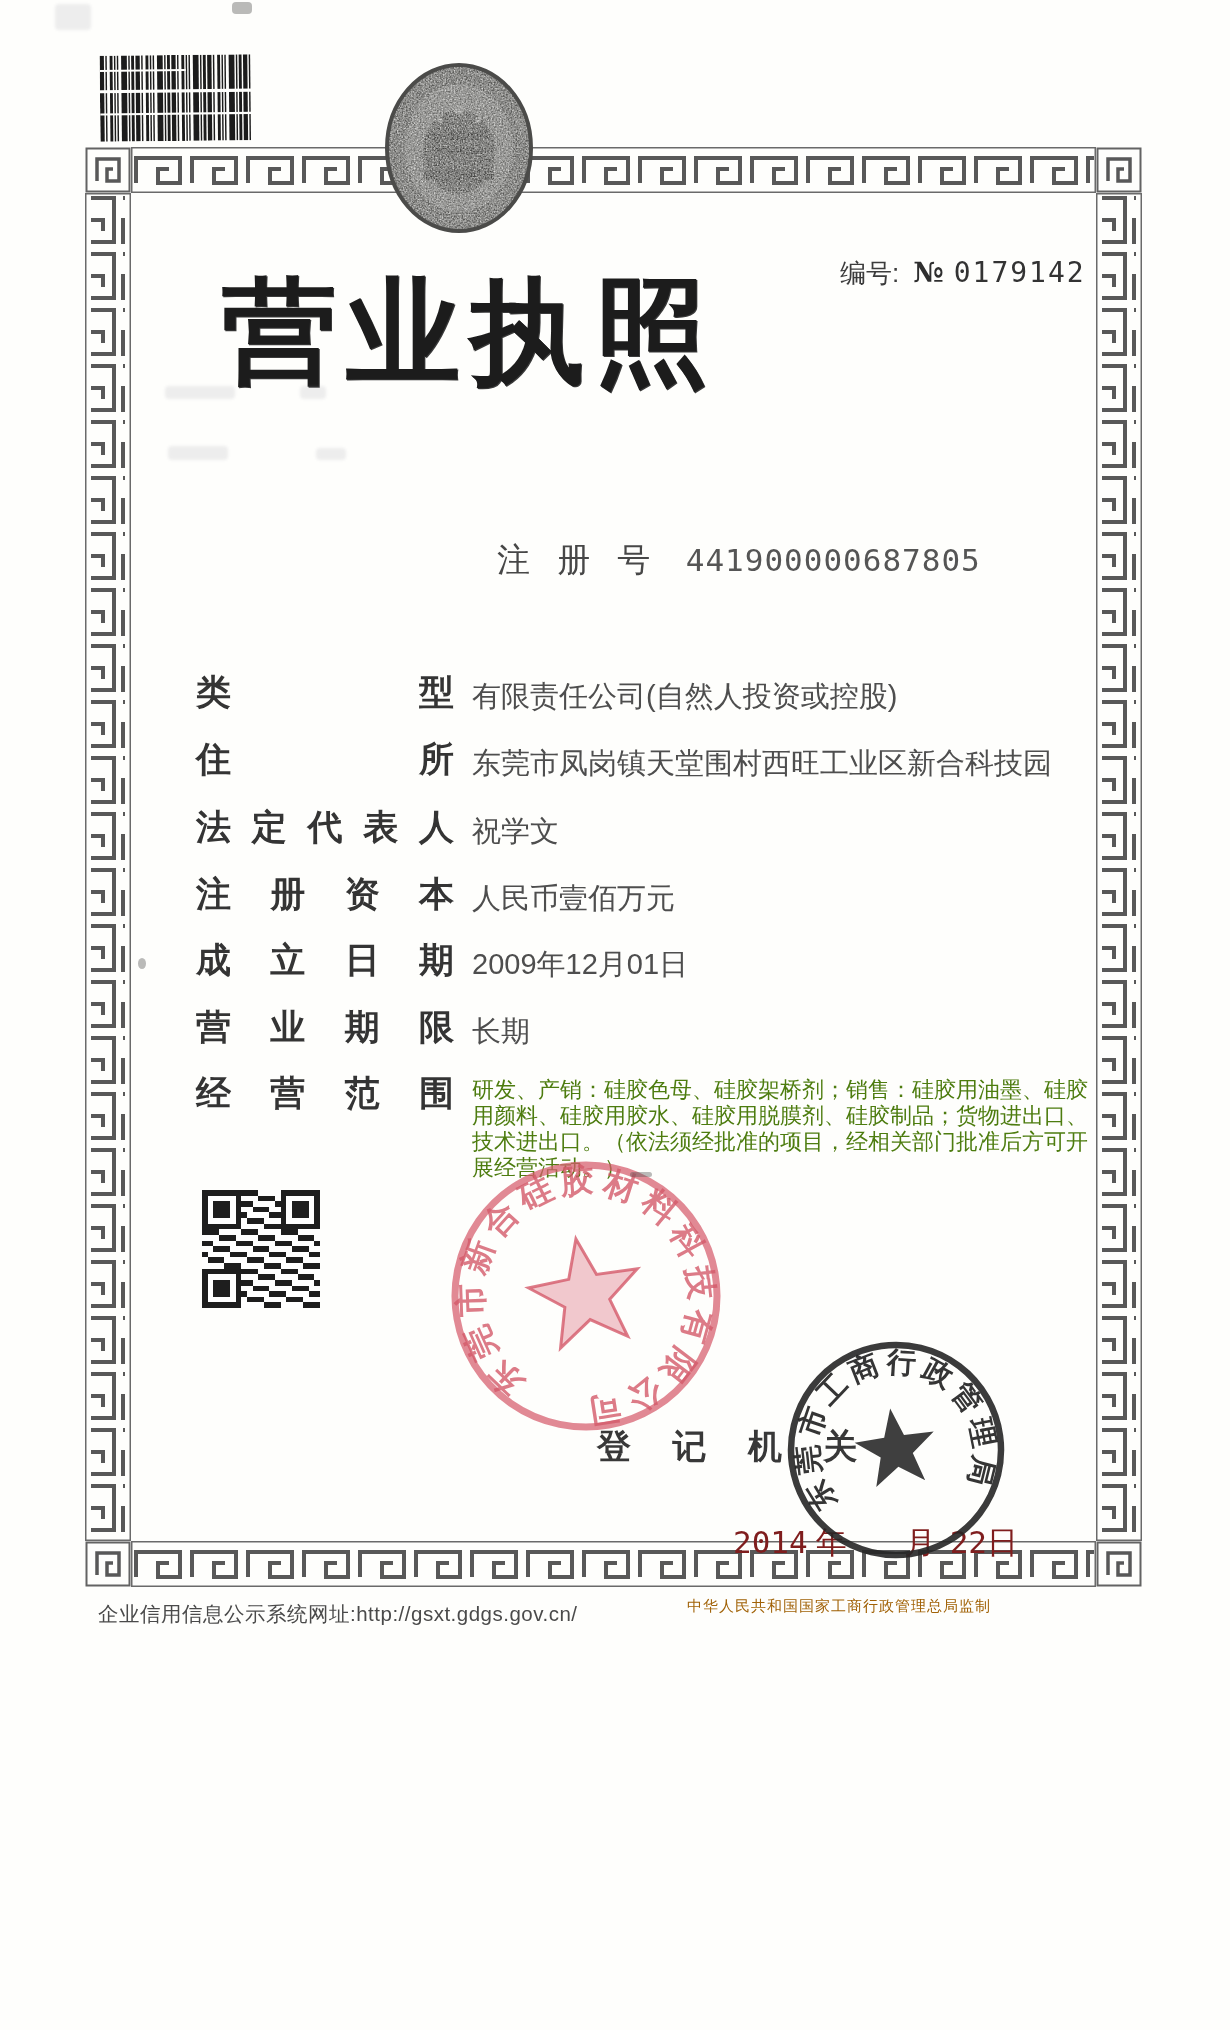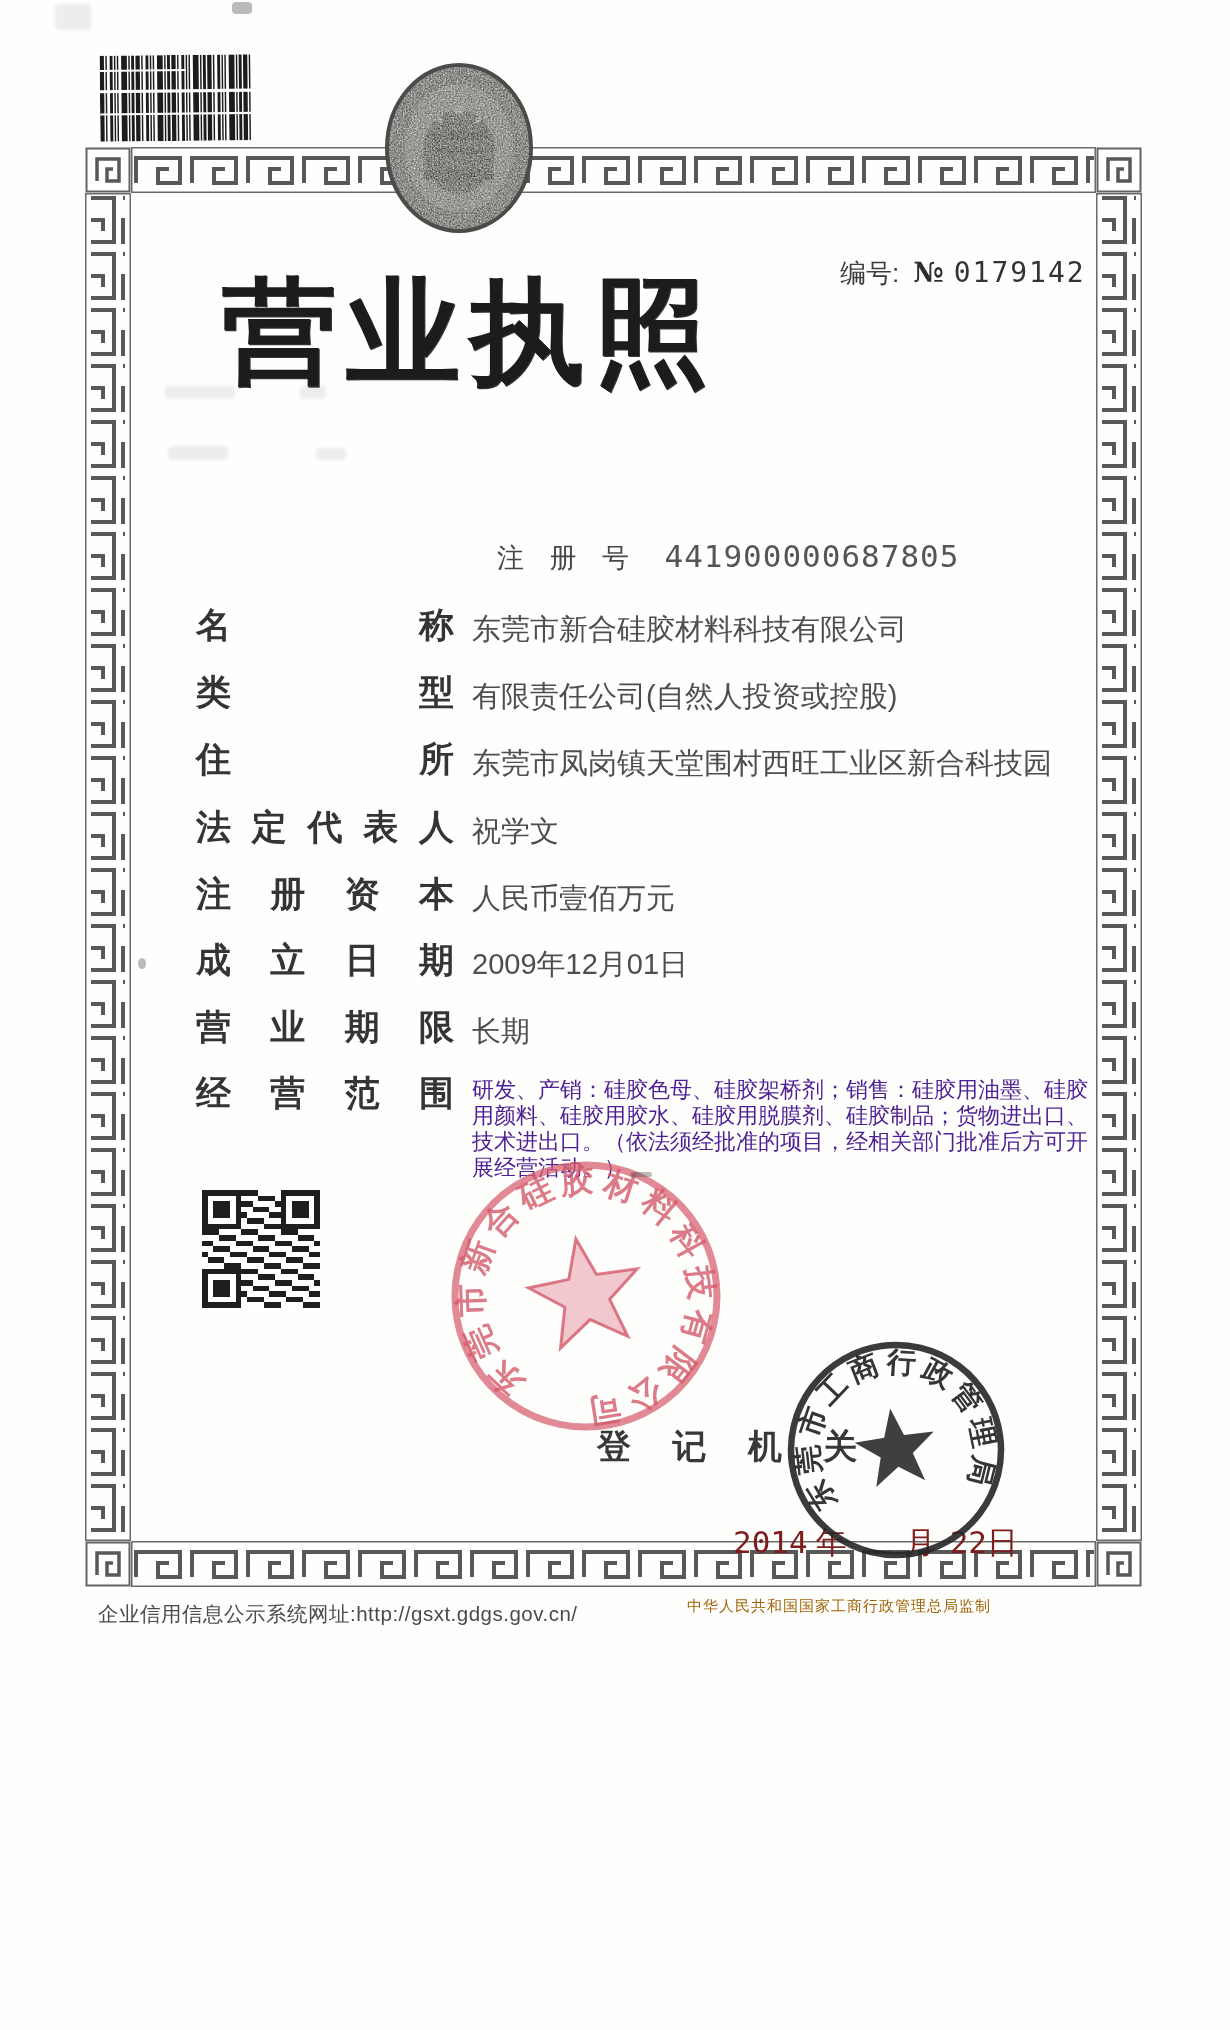--- a/index.html
+++ b/index.html
@@ -14,30 +14,30 @@
   
   .serial{position:absolute;left:840px;top:256px;color:#3c3c3c;font-size:26px;white-space:nowrap;}
   .serial .mark{font-family:"DejaVu Serif",serif;font-weight:bold;font-size:28px;margin:0 10px 0 14px;color:#2e2e2e;}
   .serial .num{font-family:"DejaVu Sans Mono",monospace;font-size:28px;letter-spacing:2px;color:#333;margin-top:8px;}
 
   .title{position:absolute;left:222px;top:264px;font-size:114px;line-height:1.2;
     font-weight:800;letter-spacing:10px;color:#1c1c1c;white-space:nowrap;
     text-shadow:1px 1px 0 #3a3a3a;}
 
   .regline{position:absolute;left:497px;top:538px;white-space:nowrap;}
-  .regline .rlabel{font-size:27px;letter-spacing:9px;color:#474747;}
+  .regline .rlabel{font-size:33px;letter-spacing:9px;color:#474747;}
   .regline .rnum{font-family:"DejaVu Sans Mono",monospace;font-size:31px;letter-spacing:1px;color:#555;margin-left:22px;text-align:right;}
 
   
   .row{position:absolute;left:196px;display:flex;align-items:flex-start;}
   .flabel{display:inline-block;width:258px;font-size:35px;font-weight:700;color:#343434;
     text-align:justify;text-align-last:justify;line-height:1.1;flex:none;}
   .fvalue{display:inline-block;margin-left:18px;padding-top:5px;font-size:29px;color:#4e4e4e;
     width:640px;line-height:1.3;}
-  .fvalue.scope{font-size:22px;line-height:26px;color:#4c1d95;padding-top:3px;width:630px;}
+  .fvalue.scope{font-size:22px;line-height:26px;color:#4d7c0f;padding-top:3px;width:630px;}
 
   
   .qr{position:absolute;left:202px;top:1190px;width:118px;height:118px;display:grid;
     grid-template-columns:repeat(21,1fr);grid-auto-rows:1fr;background:#fff;}
   .qr i{display:block;}
   .qr i.m{background:#1e1e1e;}
 
   
   .registrar{position:absolute;left:597px;top:1424px;font-size:34px;font-weight:600;
     letter-spacing:16px;color:#383838;white-space:nowrap;}
@@ -191,24 +191,20 @@
     <span>编号:</span><span class="mark">№</span><span class="num">0179142</span>
   </div>
 
   <div class="title">营业执照</div>
 
   <div class="regline">
     <span class="rlabel">注 册 号</span>
     <span class="rnum">441900000687805</span>
   </div>
 
-  <div class="row" style="top:606px">
-      <span class="flabel">名称</span>
-      <span class="fvalue">东莞市新合硅胶材料科技有限公司</span>
-    </div>
   <div class="row" style="top:673px">
       <span class="flabel">类型</span>
       <span class="fvalue">有限责任公司(自然人投资或控股)</span>
     </div>
   <div class="row" style="top:808px">
       <span class="flabel">法定代表人</span>
       <span class="fvalue">祝学文</span>
     </div>
   <div class="row" style="top:740px">
       <span class="flabel">住所</span>

